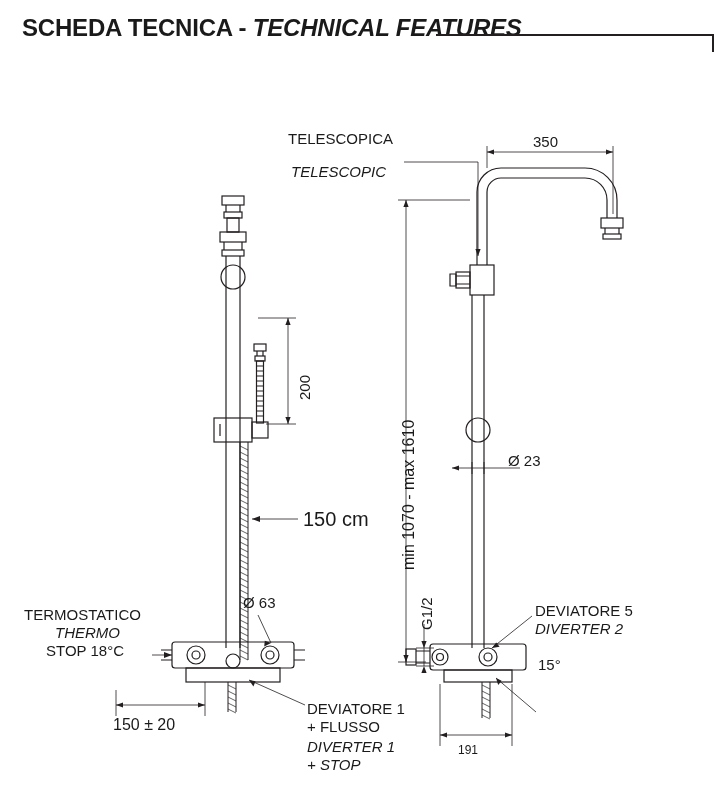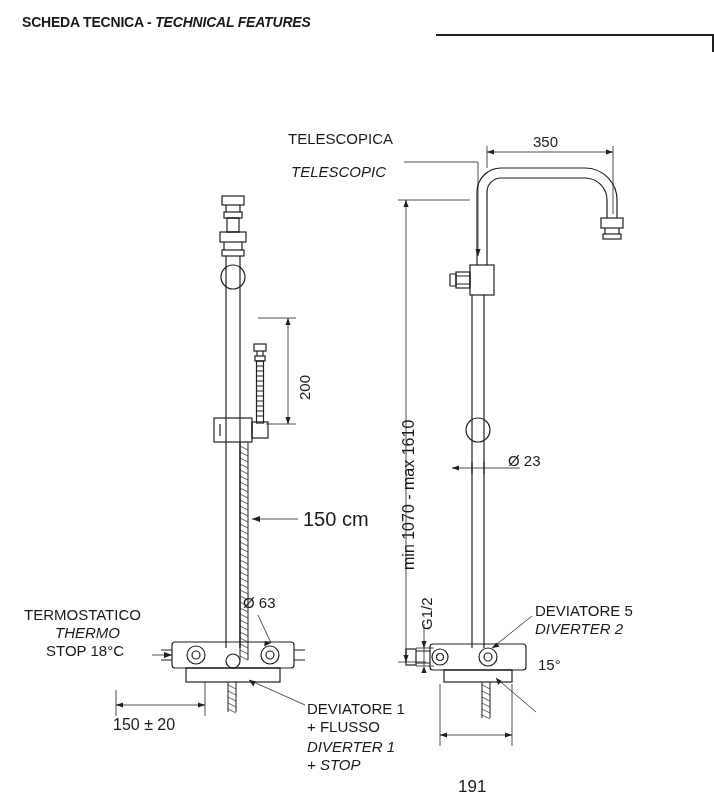--- a/index.html
+++ b/index.html
@@ -27,21 +27,21 @@
     left: 22px;
     top: 14px;
     width: 672px;
     height: 34px;
   }
   .header-title {
     position: absolute;
     left: 0;
     top: 0;
     white-space: nowrap;
-    font-size: 14px;
+    font-size: 24px;
     font-weight: bold;
     letter-spacing: -0.2px;
     font-family: "Liberation Sans", sans-serif;
   }
   .header-title .it {
     font-style: italic;
     font-weight: bold;
   }
   .header-rule {
     position: absolute;
@@ -321,15 +321,15 @@
   <div class="lbl" style="left:307px; top:700px;">DEVIATORE 1</div>
   <div class="lbl" style="left:307px; top:718px;">+ FLUSSO</div>
   <div class="lbl it" style="left:307px; top:738px;">DIVERTER 1</div>
   <div class="lbl it" style="left:307px; top:756px;">+ STOP</div>
 
   <div class="lbl" style="left:535px; top:602px;">DEVIATORE 5</div>
   <div class="lbl it" style="left:535px; top:620px;">DIVERTER 2</div>
 
   <div class="lbl" style="left:538px; top:656px;">15°</div>
 
-  <div class="lbl" style="left:458px; top:777px; font-size:17px;">191</div>
+  <div class="lbl" style="left:458px; top:744px; font-size:12px;">191</div>
 
 </div>
 
 </body></html>

